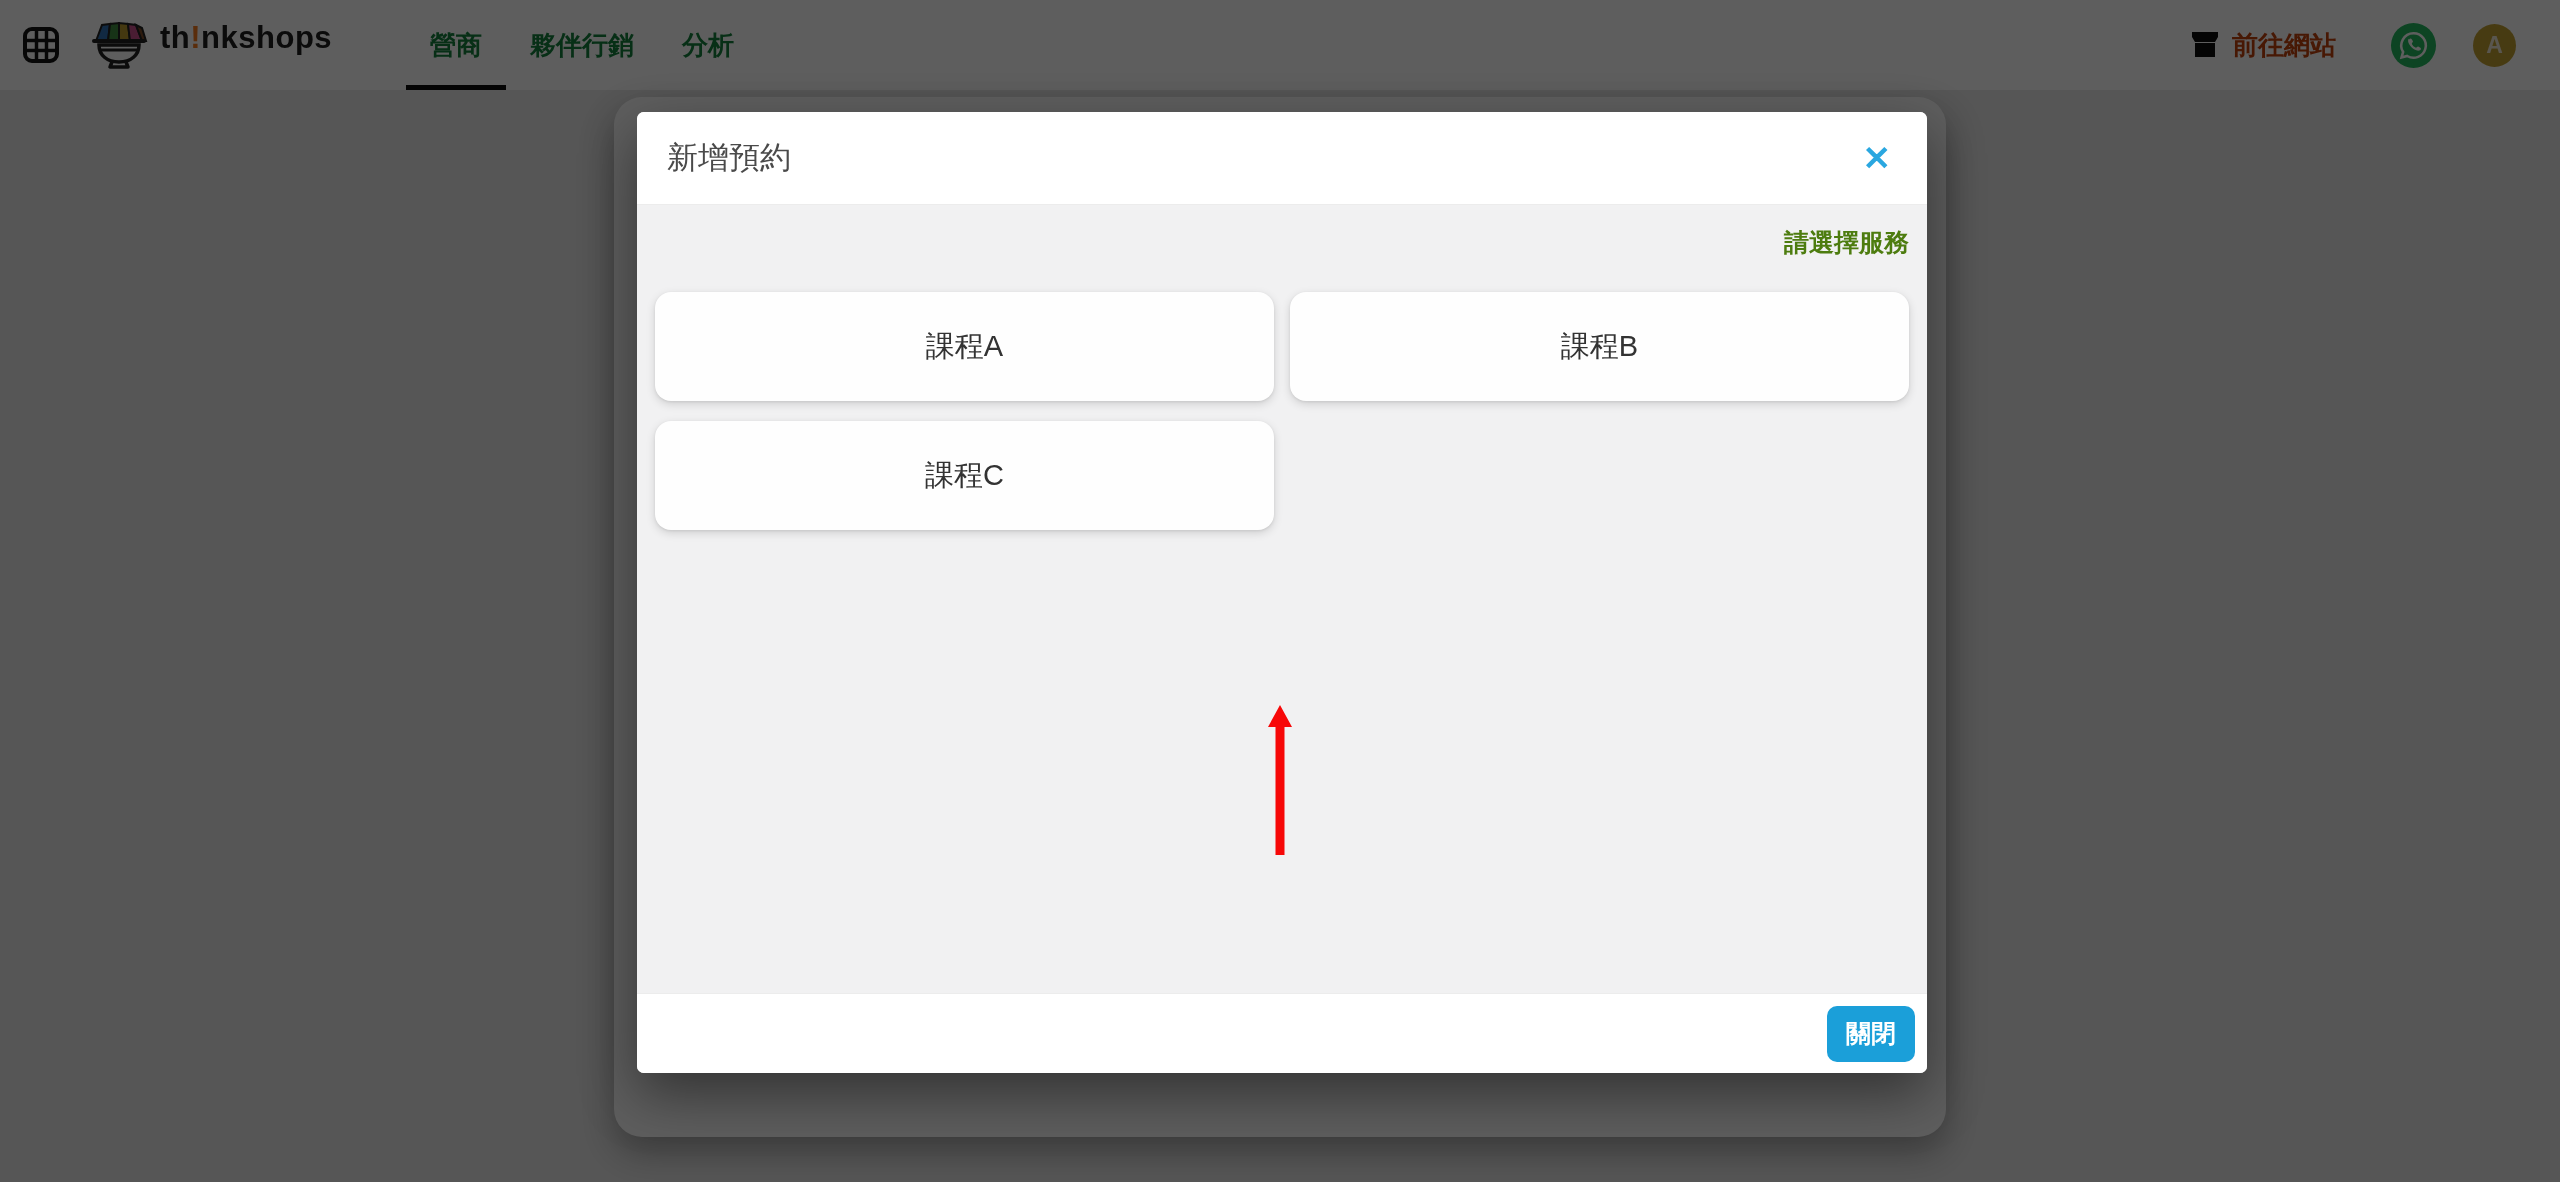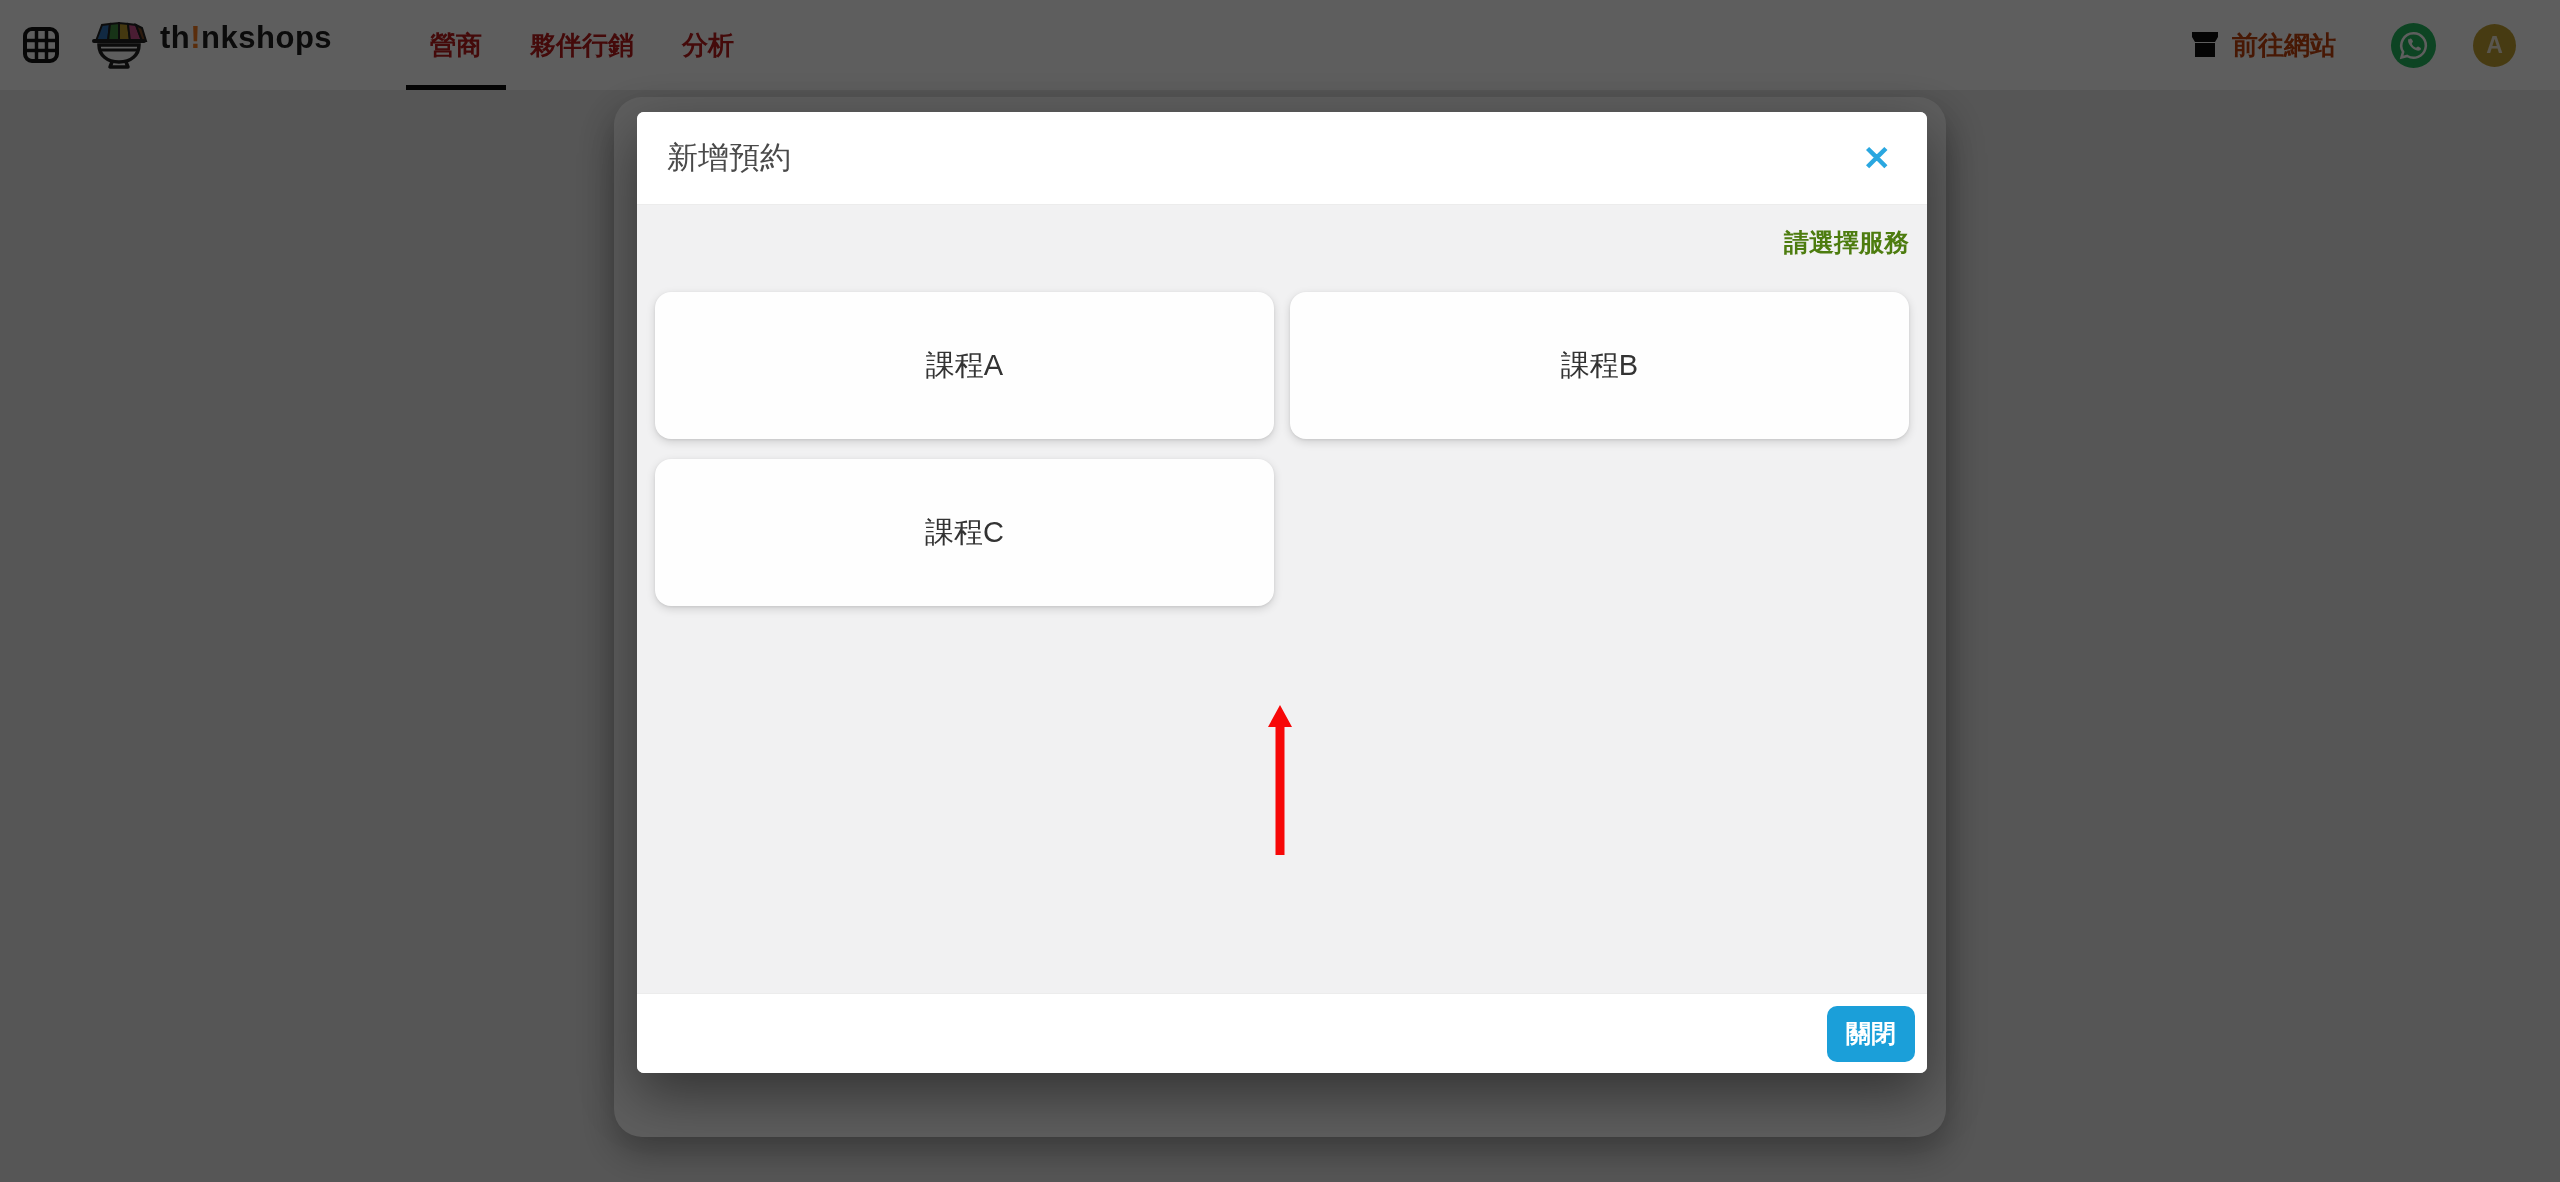--- a/index.html
+++ b/index.html
@@ -20,21 +20,21 @@
   }
   .grid-btn { margin-left:22px; width:38px; height:38px; cursor:pointer; flex:0 0 auto; }
   .brand { display:flex; align-items:flex-start; margin-left:26px; cursor:pointer; }
   .brand-mark { width:66px; height:50px; }
   .brand-word { font-size:31px; font-weight:bold; color:#1e1e1e; margin-left:8px; letter-spacing:0.5px; }
   .brand-word .bang { color:#f47b20; }
 
   .tabs { display:flex; align-items:stretch; height:90px; margin-left:74px; }
   .tab {
     display:flex; align-items:center; padding:0 24px;
-    font-size:26px; font-weight:bold; color:#b91c1c; cursor:pointer;
+    font-size:26px; font-weight:bold; color:#15803d; cursor:pointer;
     border-bottom:5px solid transparent; border-top:5px solid transparent;
   }
   .tab.active { border-bottom-color:#0d0d0d; }
 
   .nav-right { margin-left:auto; display:flex; align-items:center; padding-right:44px; }
   .goto-site { display:flex; align-items:center; cursor:pointer; }
   .goto-site .shop-ic { width:34px; height:32px; margin-right:10px; }
   .goto-site .goto-label { font-size:26px; font-weight:bold; color:#c2410c; }
   .wa-btn { width:47px; height:47px; margin-left:54px; cursor:pointer; }
   .avatar {
@@ -82,21 +82,21 @@
     padding:22px 18px 0 18px;
   }
   .select-prompt {
     text-align:right; font-size:25px; font-weight:bold; color:#4d7c0f;
     line-height:30px; margin-bottom:35px;
   }
   .service-grid {
     display:grid; grid-template-columns:1fr 1fr; column-gap:16px; row-gap:20px;
   }
   .service-card {
-    height:147px; background:#fefefe; border-radius:16px;
+    height:109px; background:#fefefe; border-radius:16px;
     box-shadow:0 3px 10px rgba(0,0,0,0.14), 0 1px 3px rgba(0,0,0,0.08);
     display:flex; align-items:center; justify-content:center;
     font-size:29px; color:#333; cursor:pointer;
   }
   .red-arrow {
     position:absolute; left:630px; top:500px; width:26px; height:150px;
     pointer-events:none;
   }
   .modal-footer {
     height:80px; flex:0 0 auto; background:#fff;

